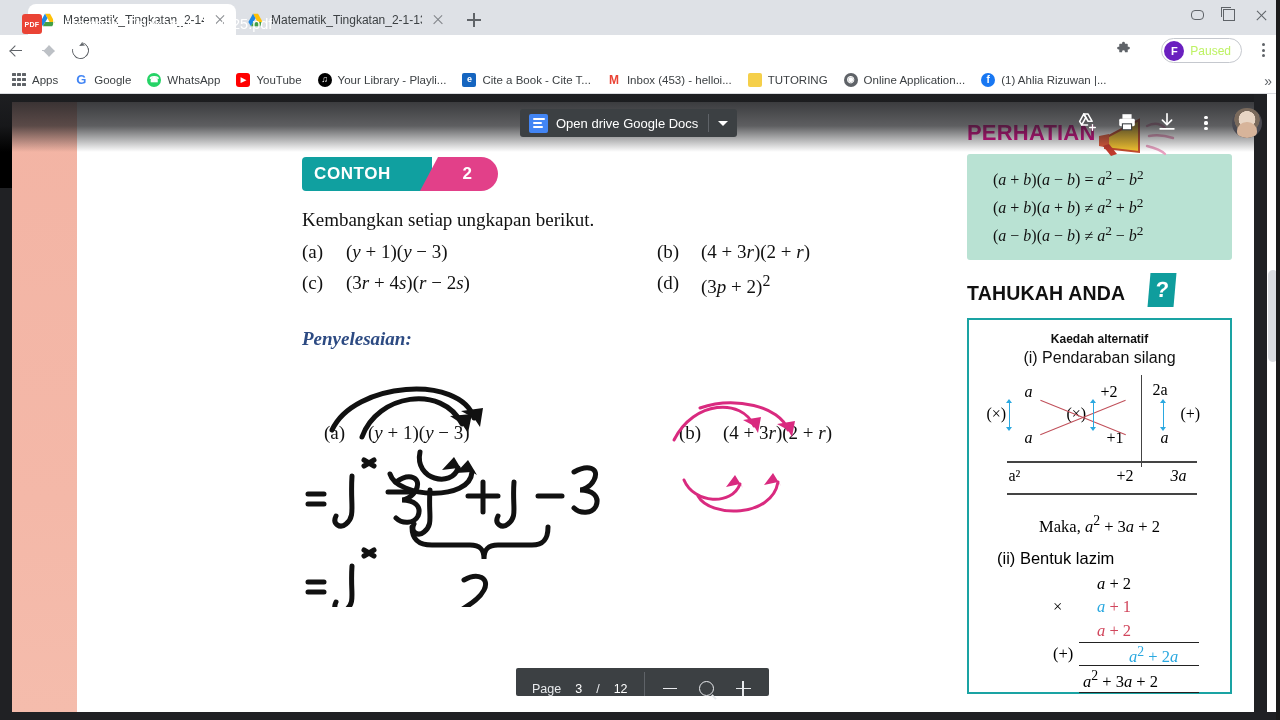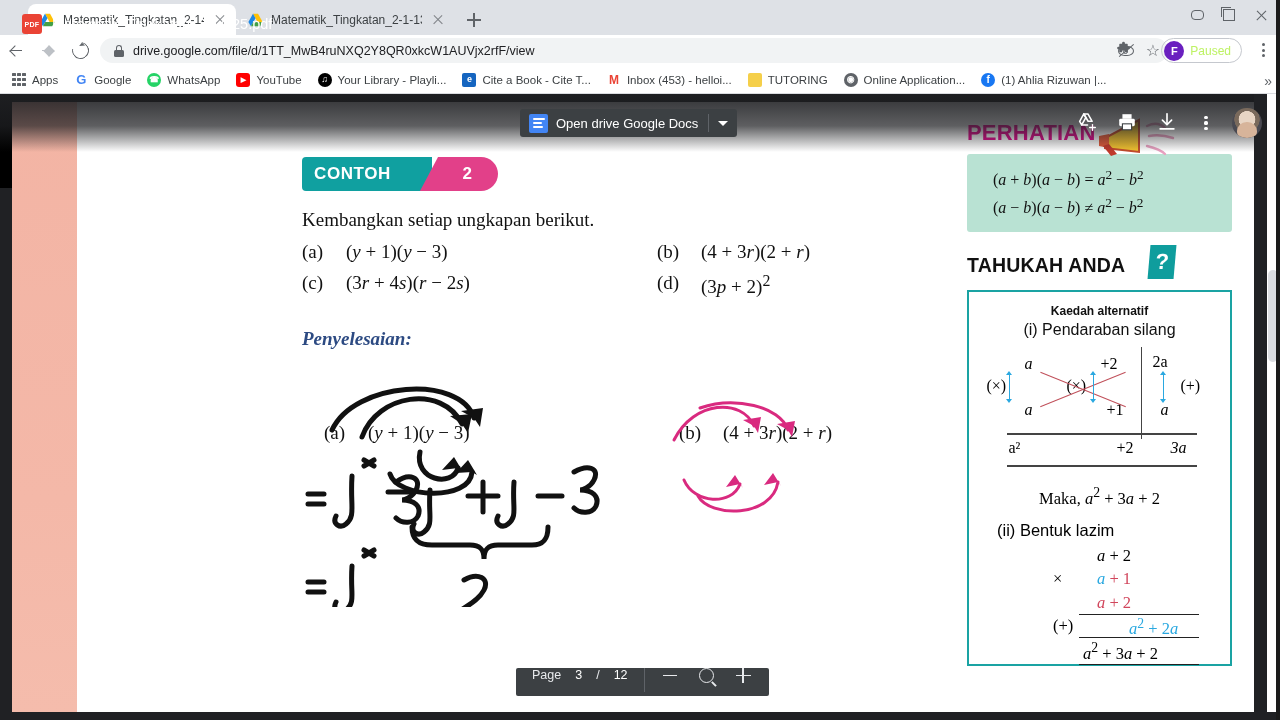--- a/index.html
+++ b/index.html
@@ -243,21 +243,21 @@
   .lm-e{top:94px;left:0;}
   .lm-num{position:absolute;left:118px;}
   .lm-op{position:absolute;left:74px;}
   .lm-line{position:absolute;left:100px;width:120px;height:1.3px;background:#222;}
   .blue{color:#29a8e0;}
   .red{color:#d1465c;}
 
   
   .pagectrl{
     position:absolute;left:516px;top:668px;height:28px;background:#3c4043;border-radius:2px;
-    display:flex;align-items:flex-start;z-index:50;
+    display:flex;align-items:flex-end;z-index:50;
   }
   .pc-group{display:flex;align-items:center;gap:14px;padding:0 16px;}
   .pc-label{font-size:12.5px;color:#e8eaed;}
   .pc-val{font-size:12.5px;color:#fff;}
   .pc-sep{width:1px;height:24px;background:#5f6368;}
   .pc-zoom{display:flex;align-items:center;gap:22px;padding:0 18px;}
   .zminus{width:14px;height:1.8px;background:#e8eaed;display:block;}
   .zmag{width:13px;height:13px;border:1.8px solid #e8eaed;border-radius:50%;position:relative;}
   .zmag:after{content:"";position:absolute;right:-4px;bottom:-3px;width:6px;height:1.8px;background:#e8eaed;transform:rotate(45deg);}
   .zplus{width:15px;height:15px;position:relative;}
@@ -317,35 +317,20 @@
         <span class="arrow"></span>
       </div>
     <div class="navbtn">
         <span class="arrow fwd"></span>
       </div>
     <div class="navbtn">
         <span class="reload"></span>
       </div>
   </div>
 
-  <div class="omnibox">
-    <span class="lock">
-        <b></b>
-        <i></i>
-      </span>
-    <span class="url">drive.google.com/file/d/1TT_MwB4ruNXQ2Y8QR0xkcW1AUVjx2rfF/view</span>
-    <span class="omni-right">
-      <span class="eye-off">
-          <i></i>
-          <b></b>
-          <u></u>
-        </span>
-      <span class="star">☆</span>
-    </span>
-  </div>
   <div style="position:absolute;right:148px;top:41px;">
     <svg width="17" height="17" viewBox="0 0 24 24">
       <path d="M10 3a2 2 0 0 1 4 0v1h3a1 1 0 0 1 1 1v3h1a2 2 0 0 1 0 4h-1v3a1 1 0 0 1-1 1h-3v-1a2 2 0 0 0-4 0v1H7a1 1 0 0 1-1-1v-3H5a2 2 0 0 1 0-4h1V5a1 1 0 0 1 1-1h3z" fill="#5f6368"></path>
     </svg>
   </div>
   <div class="profile-chip">
     <span class="avatar-sm">F</span>
     <span class="paused">Paused</span>
   </div>
   <div class="kebab">
@@ -514,20 +499,21 @@
               <g fill="none" stroke="#e8a0c0" stroke-width="2.4" stroke-linecap="round">
                 <path d="M52 18 C60 14, 66 16, 70 20"></path>
                 <path d="M54 28 C64 26, 72 28, 78 30"></path>
                 <path d="M52 38 C60 40, 66 42, 70 46"></path>
               </g>
             </svg>
           </span>
         </div>
         <div class="perhatian-box">
           <div>(<i>a</i> + <i>b</i>)(<i>a</i> − <i>b</i>) = <i>a</i><sup>2</sup> − <i>b</i><sup>2</sup></div>
+          <div>(<i>a</i> + <i>b</i>)(<i>a</i> + <i>b</i>) ≠ <i>a</i><sup>2</sup> + <i>b</i><sup>2</sup></div>
           <div>(<i>a</i> − <i>b</i>)(<i>a</i> − <i>b</i>) ≠ <i>a</i><sup>2</sup> − <i>b</i><sup>2</sup></div>
         </div>
 
         <div class="tahukah-head">
           <span class="ttxt">TAHUKAH ANDA</span>
           <span class="qbadge">
             <span>?</span>
           </span>
         </div>
         <div class="tahukah-box">

